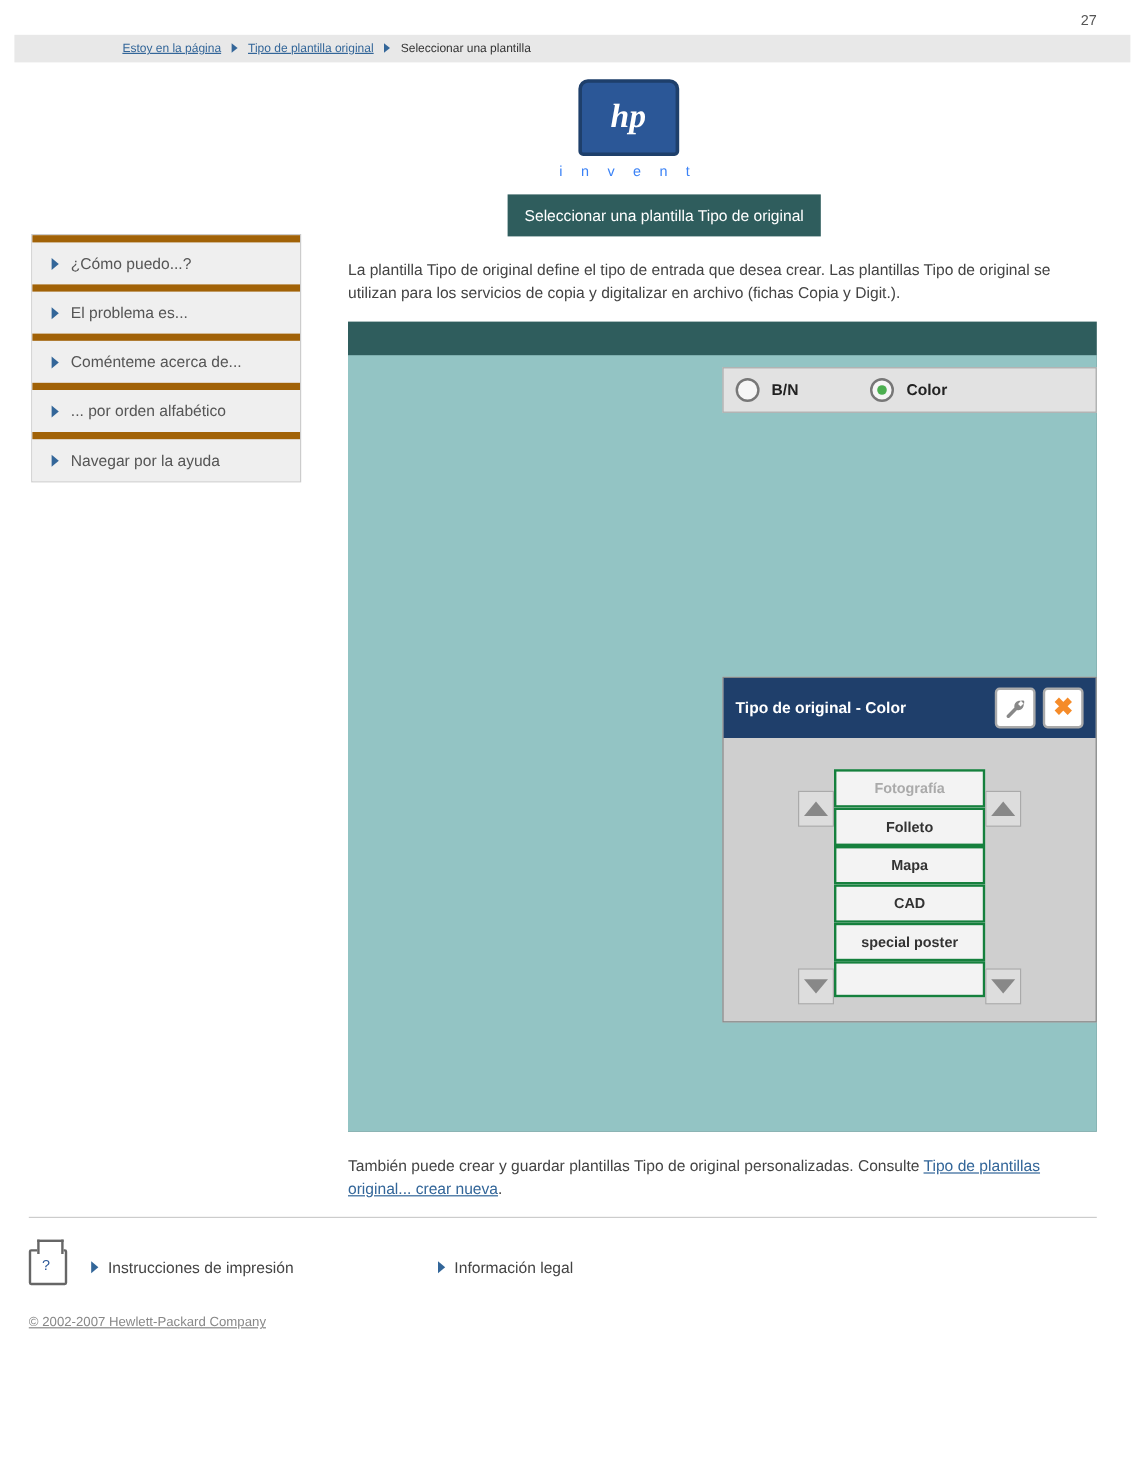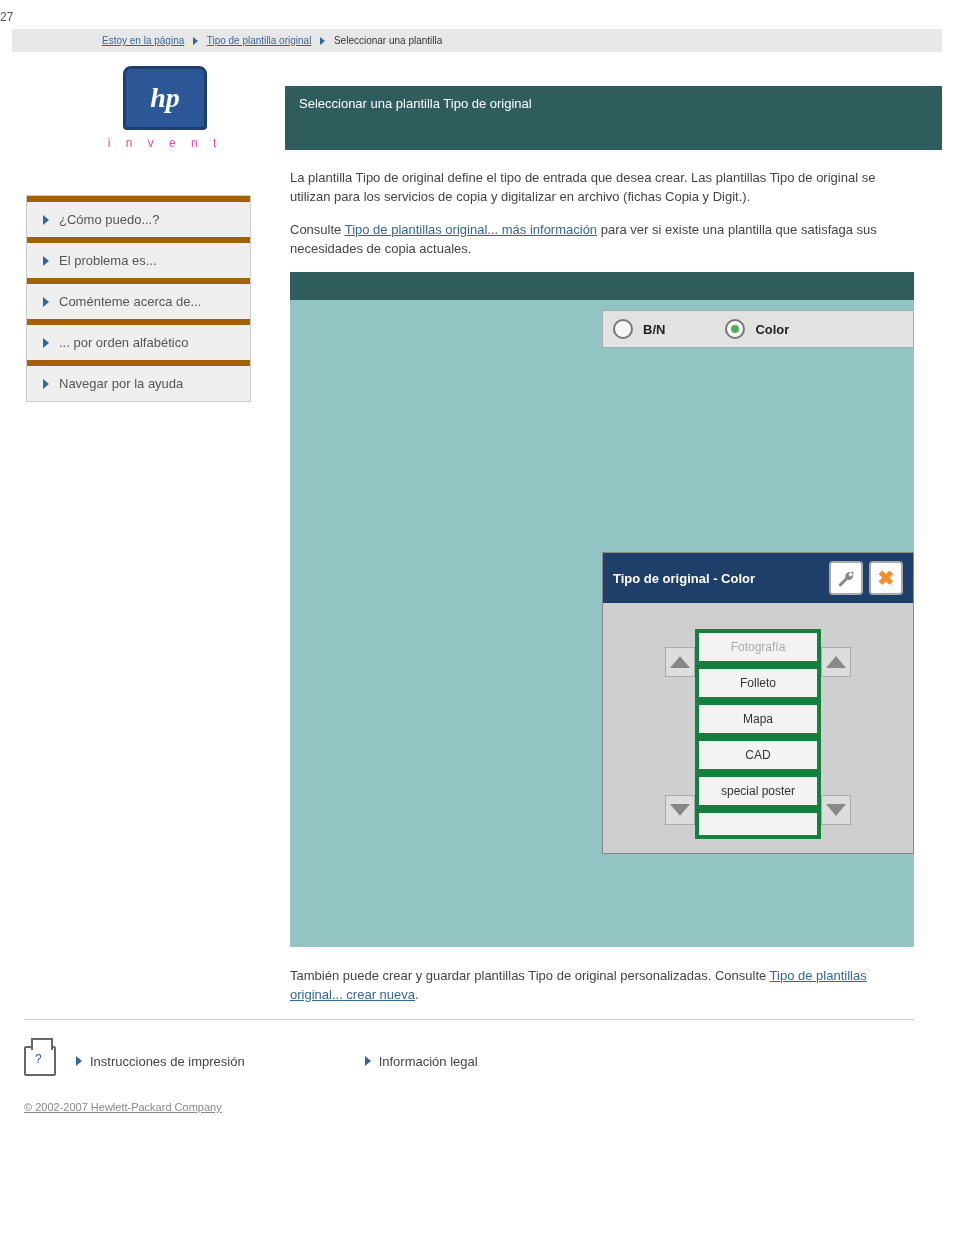--- a/index.html
+++ b/index.html
@@ -4,21 +4,21 @@
 <style>
   * { box-sizing: border-box; margin: 0; padding: 0; }
   body {
     font-family: Arial, Helvetica, sans-serif;
     font-size: 13px;
     color: #333;
     background: #fff;
     width: 954px;
   }
   .page-number {
-    text-align: left;
+    text-align: right;
     padding: 10px 40px 5px 0;
     font-size: 12px;
     color: #555;
     border-radius: 13px;
   }
   .breadcrumb {
     background: #e8e8e8;
     padding: 6px 12px 6px 90px;
     margin: 0 12px;
     font-size: 10px;
@@ -28,38 +28,39 @@
     display: inline-block;
     width: 0; height: 0;
     border-left: 5px solid #336699;
     border-top: 4px solid transparent;
     border-bottom: 4px solid transparent;
     margin: 0 6px;
     vertical-align: middle;
   }
   .header-row {
     display: flex;
-    align-items: flex-end;
+    align-items: center;
     margin: 14px 12px 0 105px;
+    flex-direction: column;
   }
   .hp-logo-block {
     width: 120px;
     text-align: center;
   }
   .hp-chip {
     width: 84px; height: 64px;
     background: #2b5797;
     border: 3px solid #1e3f6b;
     border-radius: 8px 8px 4px 4px;
     margin: 0 auto 6px;
     display: flex; align-items: center; justify-content: center;
     color: #fff; font-style: italic; font-size: 28px; font-weight: bold;
     font-family: Georgia, serif;
   }
-  .hp-invent { letter-spacing: 6px; font-size: 12px; color: #ec4899; }
+  .hp-invent { letter-spacing: 6px; font-size: 12px; color: #3b82f6; }
   .page-title-bar {
     flex: 1;
     background: #2f5d5d;
     height: 64px;
     margin-left: 60px;
     margin-top: 12px;
     color: #fff;
     padding: 10px 14px;
     font-size: 13px;
   }
@@ -139,21 +140,21 @@
   .radio.on::after {
     content: "";
     width: 8px; height: 8px;
     border-radius: 50%;
     background: #4caf50;
   }
   .bn-label { font-weight: bold; color: #222; margin-right: 60px; }
   .popup {
     position: absolute;
     right: 0;
-    top: 252px;
+    top: 268px;
     width: 312px;
     background: #cfcfcf;
     border: 1px solid #888;
     padding-bottom: 14px;
   }
   .popup-head {
     background: #1f3f6b;
     color: #fff;
     font-weight: bold;
     font-size: 13px;
@@ -195,26 +196,27 @@
     width: 0; height: 0;
     border-left: 10px solid transparent;
     border-right: 10px solid transparent;
   }
   .big-arrow-up { border-bottom: 12px solid #888; }
   .big-arrow-down { border-top: 12px solid #888; }
   .scroll-list {
     width: 126px;
   }
   .scroll-item {
-    border: 4px solid #15803d;
+    border: 2px solid #15803d;
     background: #f3f3f3;
     text-align: center;
     font-size: 12px;
     padding: 7px 2px;
     color: #333;
+    font-weight: bold;
   }
   .scroll-item.dim { color: #aaa; }
   .scroll-item.empty { height: 30px; }
   .footer-links {
     border-top: 1px solid #ccc;
     margin: 6px 40px 0 24px;
     padding-top: 26px;
     display: flex;
     align-items: center;
     font-size: 13px;
@@ -299,25 +301,20 @@
     <span>... por orden alfabético</span>
   </div>
   <div class="sidebar-item">
     <span class="nav-arrow"></span>
     <span>Navegar por la ayuda</span>
   </div>
 </div>
 
 <div class="main">
   <p>La plantilla Tipo de original define el tipo de entrada que desea crear. Las plantillas Tipo de original se utilizan para los servicios de copia y digitalizar en archivo (fichas Copia y Digit.).</p>
-  <p>
-    <span>Consulte </span>
-    <a href="#">Tipo de plantillas original... más información</a>
-    <span> para ver si existe una plantilla que satisfaga sus necesidades de copia actuales.</span>
-  </p>
 
   <div class="screenshot">
     <div class="screenshot-inner">
       <div class="bn-color-bar">
         <span class="radio"></span>
         <span class="bn-label">B/N</span>
         <span class="radio on"></span>
         <span class="bn-label" style="margin-right:0">Color</span>
       </div>
 

